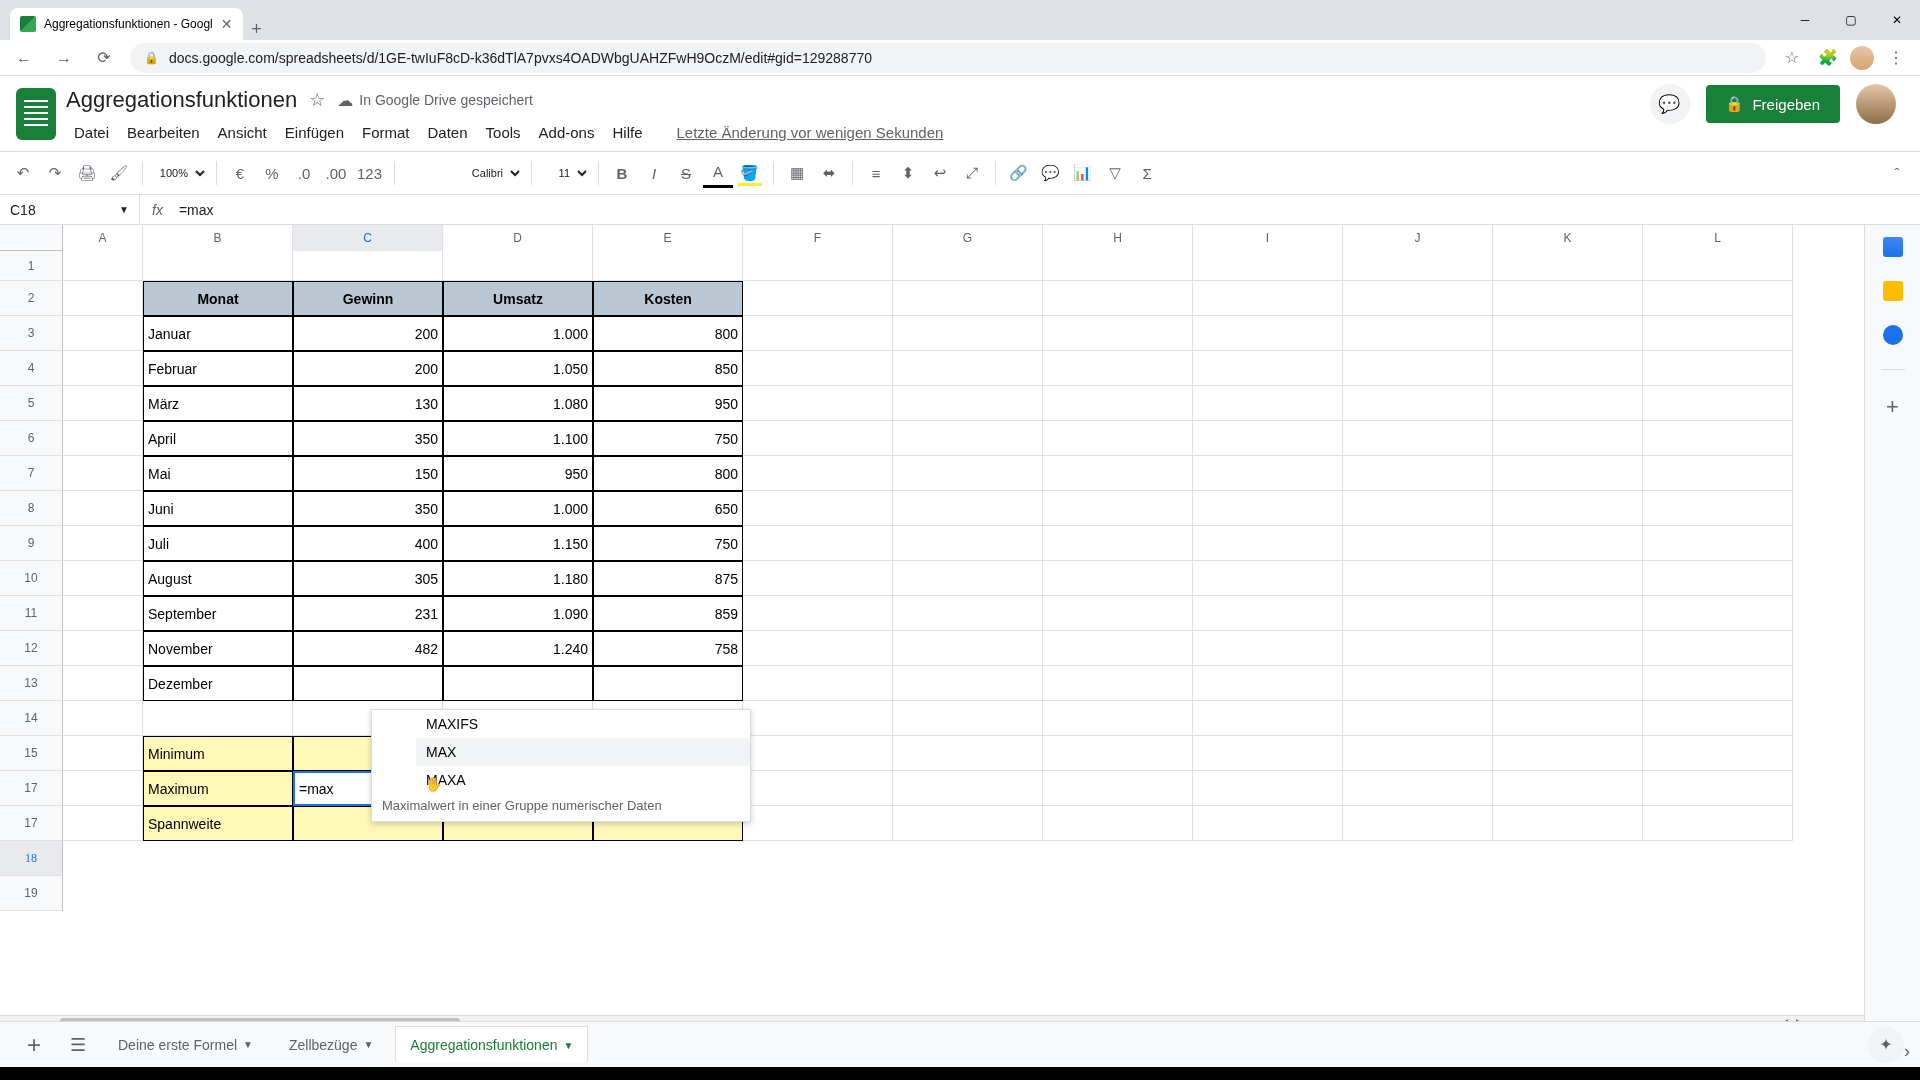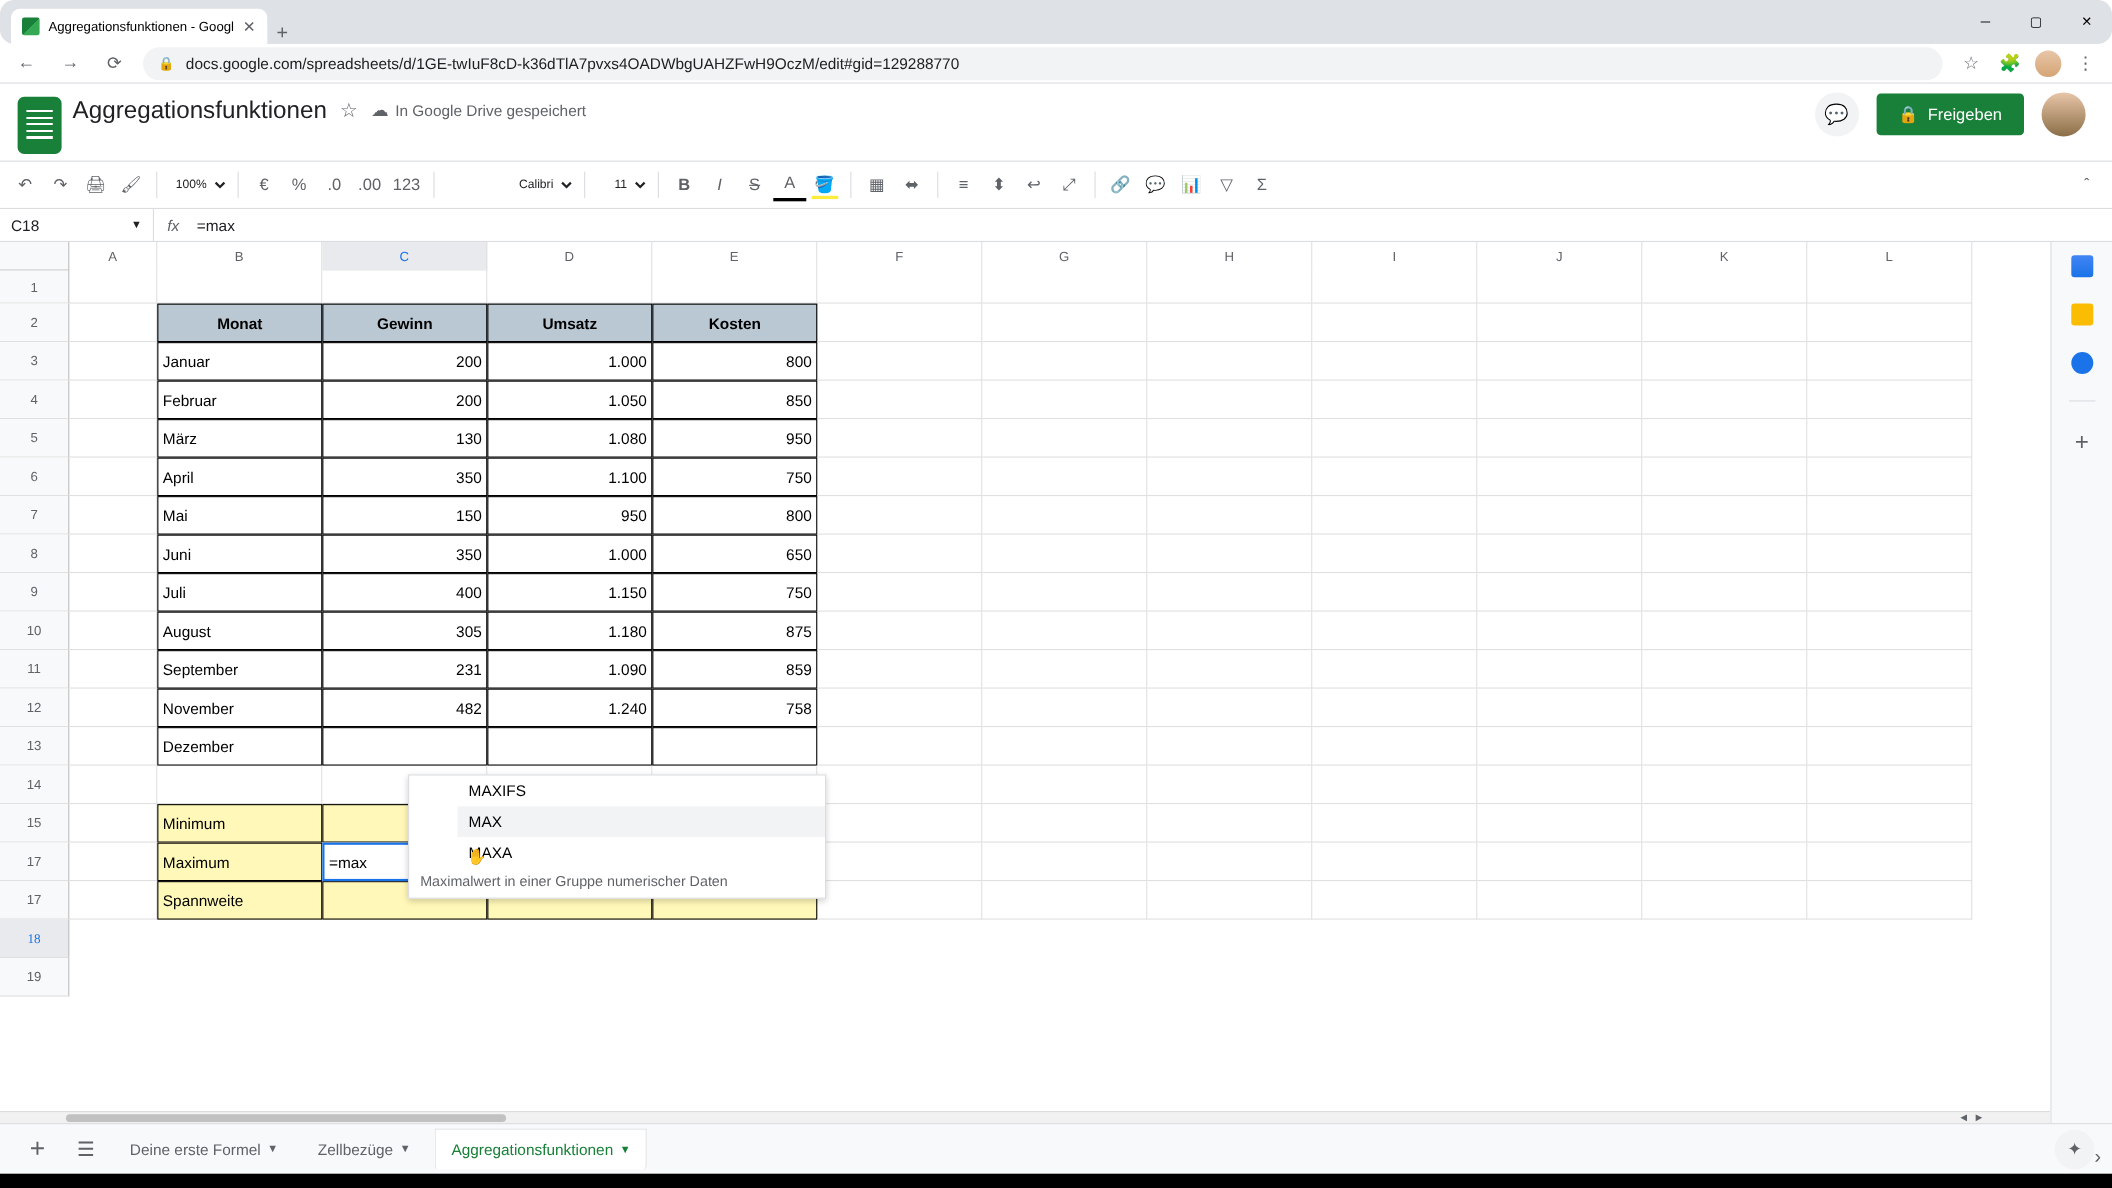--- a/index.html
+++ b/index.html
@@ -1,19 +1,19 @@
 <!DOCTYPE html>
 <html><head>
 <meta charset="utf-8">
 <style>
 * { box-sizing: border-box; margin: 0; padding: 0; }
 body { font-family: Arial, sans-serif; background: #fff; width: 1920px; height: 1080px; overflow: hidden; position: relative; }
 
 
-.browser-tabs { background: #dee1e6; height: 40px; display: flex; align-items: flex-end; padding: 8px 10px 0; border-radius: 13px; }
+.browser-tabs { background: #dee1e6; height: 40px; display: flex; align-items: flex-end; padding: 8px 10px 0; }
 .tab { background: #fff; height: 32px; border-radius: 8px 8px 0 0; display: flex; align-items: center; padding: 0 10px; gap: 8px; font-size: 12px; min-width: 230px; }
 .tab-favicon { width: 16px; height: 16px; background: linear-gradient(135deg, #188038 50%, #34a853 50%); border-radius: 2px; }
 .tab-close { color: #5f6368; font-size: 14px; cursor: pointer; }
 .new-tab { width: 28px; text-align: center; color: #5f6368; font-size: 18px; }
 .window-controls { position: absolute; right: 0; top: 0; display: flex; height: 40px; align-items: center; }
 .win-btn { width: 46px; height: 32px; display: flex; align-items: center; justify-content: center; color: #000; font-size: 12px; }
 
 .addr-bar { background: #fff; height: 36px; display: flex; align-items: center; padding: 0 10px; gap: 12px; border-bottom: 1px solid #dadce0; }
 .nav-icon { color: #5f6368; font-size: 16px; width: 28px; text-align: center; }
 .url-box { flex: 1; background: #f1f3f4; border-radius: 18px; height: 30px; display: flex; align-items: center; padding: 0 14px; font-size: 14px; color: #202124; gap: 10px; }
@@ -153,20 +153,32 @@
 <div class="sheets-header">
   <div class="sheets-logo"></div>
   <div class="doc-info">
     <div class="doc-title-row">
       <span class="doc-title">Aggregationsfunktionen</span>
       <span class="star-icon">☆</span>
       <span class="saved-status">
         <span class="cloud-icon">☁</span>
         <span>In Google Drive gespeichert</span>
       </span>
+    </div>
+    <div class="menu-bar">
+      <span class="menu-item">Datei</span>
+      <span class="menu-item">Bearbeiten</span>
+      <span class="menu-item">Ansicht</span>
+      <span class="menu-item">Einfügen</span>
+      <span class="menu-item">Format</span>
+      <span class="menu-item">Daten</span>
+      <span class="menu-item">Tools</span>
+      <span class="menu-item">Add-ons</span>
+      <span class="menu-item">Hilfe</span>
+      <span class="menu-item history">Letzte Änderung vor wenigen Sekunden</span>
     </div>
   </div>
   <div class="header-right">
     <div class="comment-btn">💬</div>
     <div class="share-btn">
       <span>🔒</span>
       <span>Freigeben</span>
     </div>
     <div class="user-avatar"></div>
   </div>

